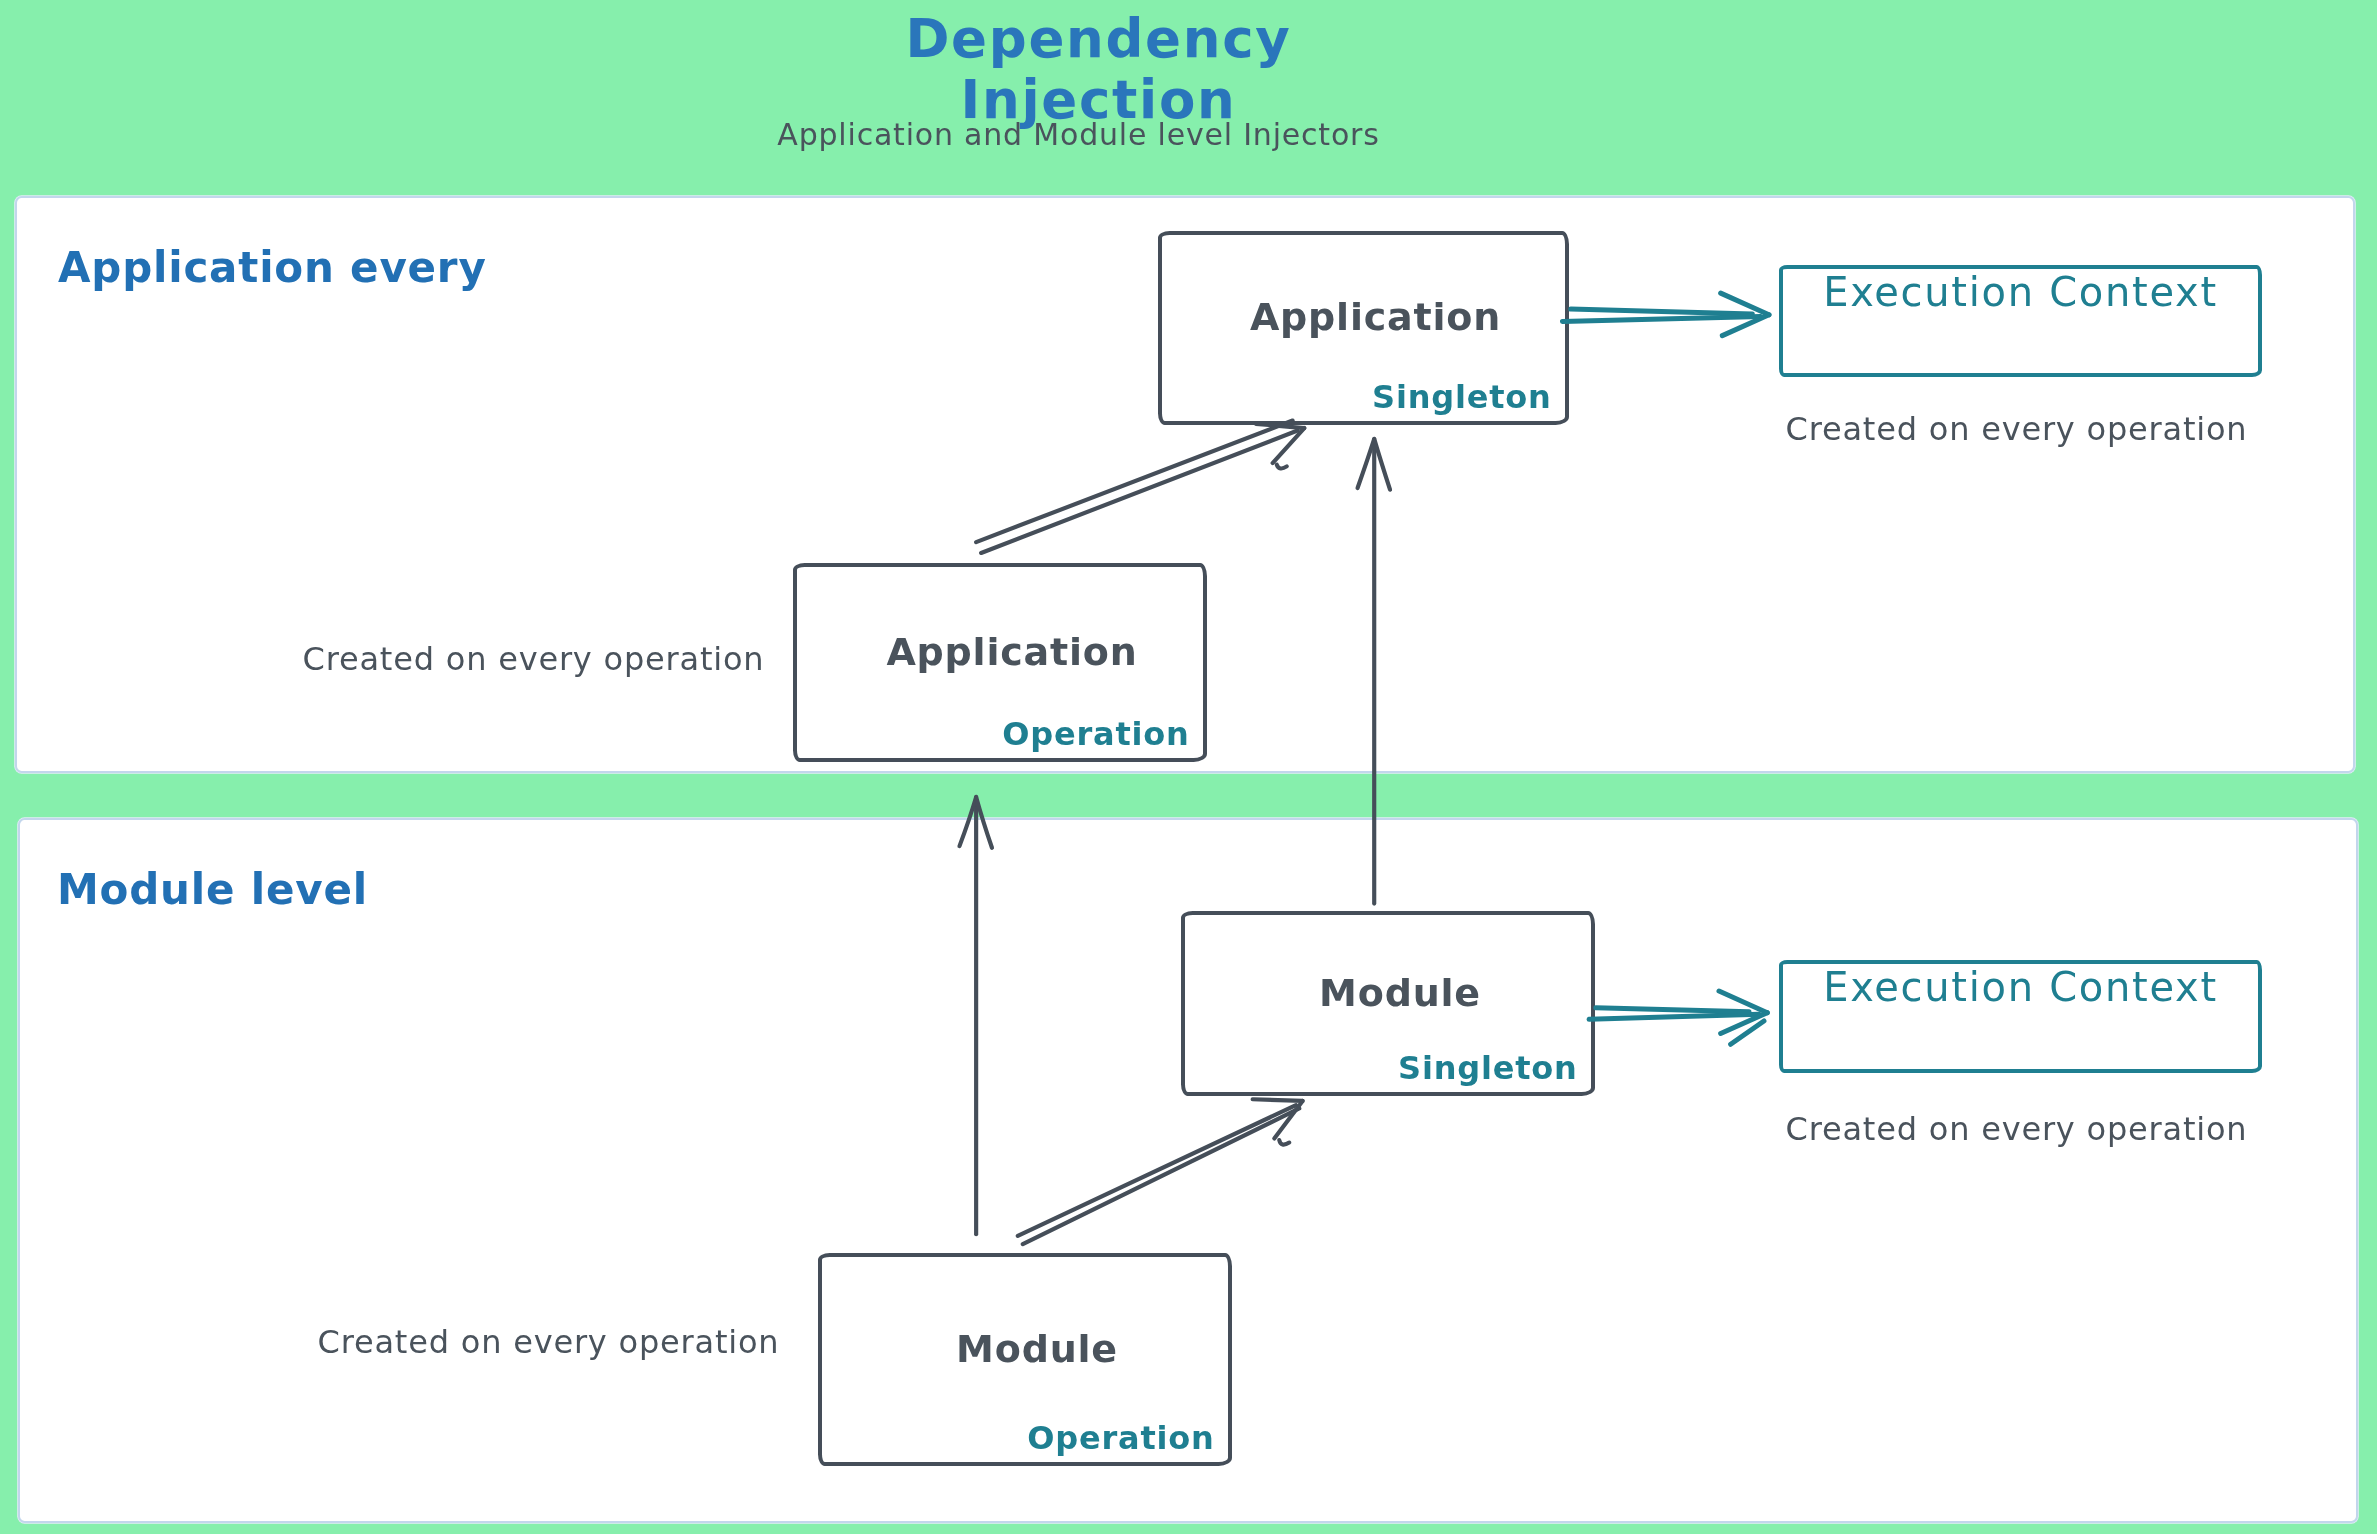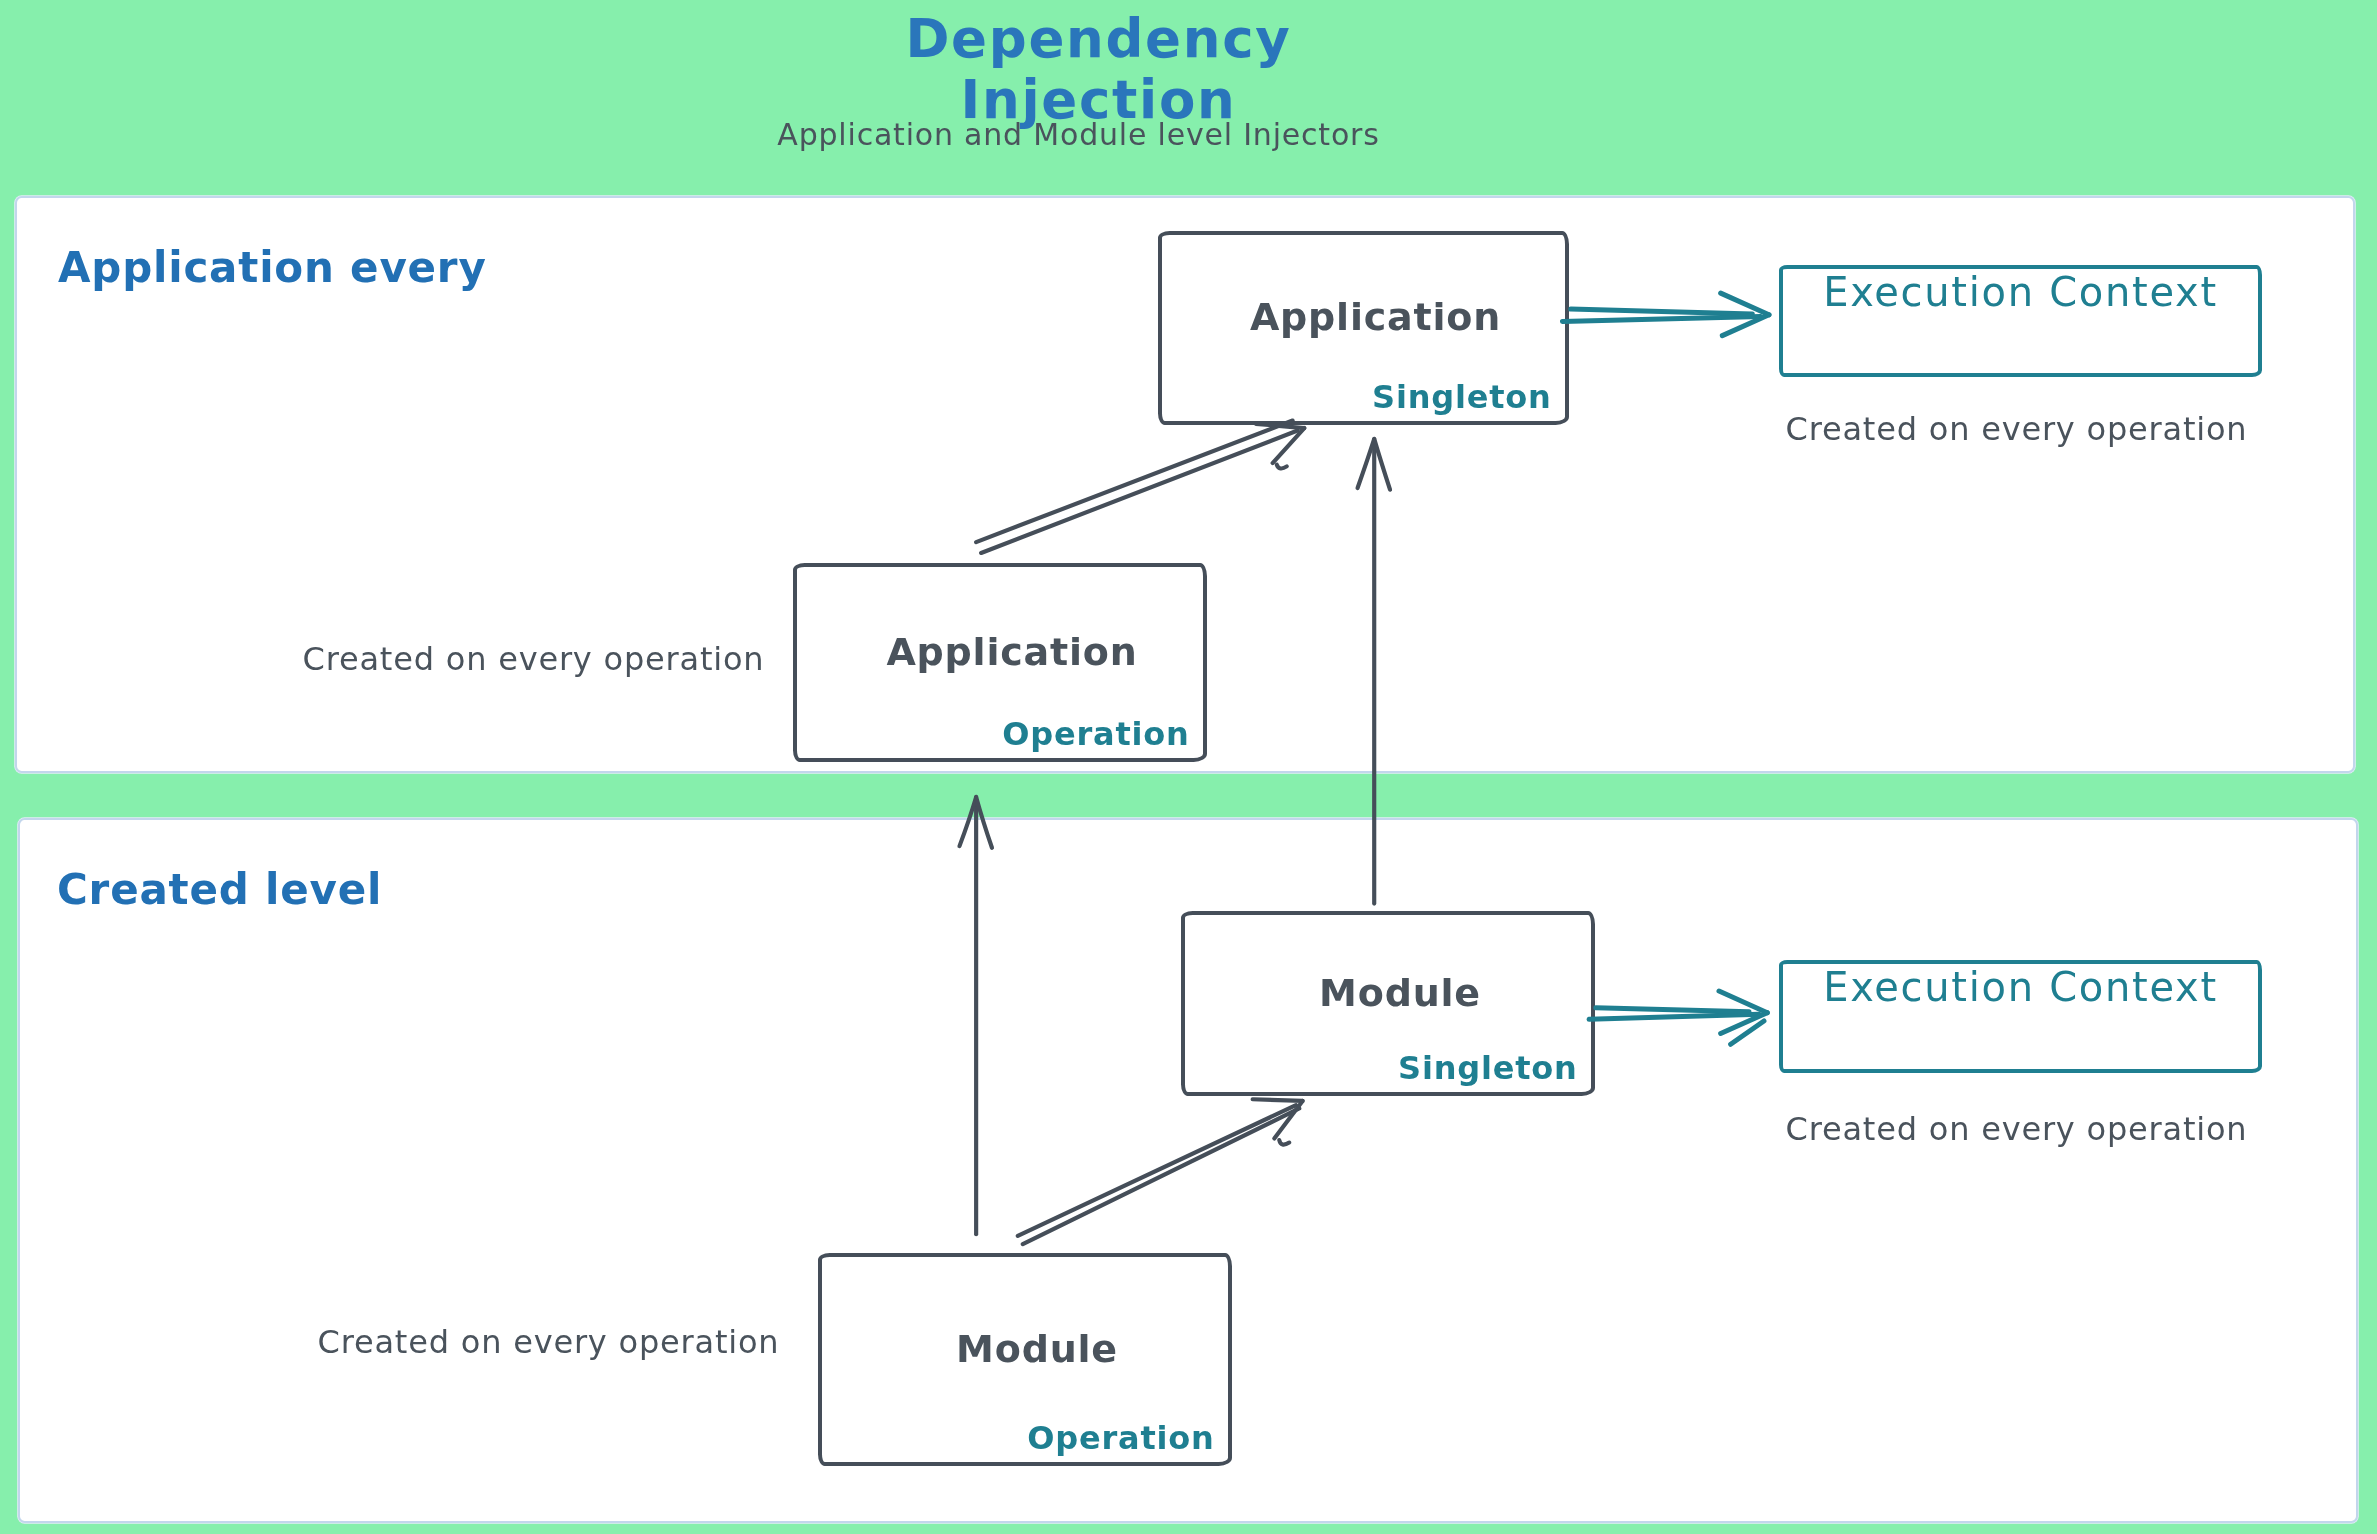--- a/index.html
+++ b/index.html
@@ -79,21 +79,21 @@
 
 <div class="canvas">
 
   <div class="title">Dependency Injection</div>
   <div class="subtitle">Application and Module level Injectors</div>
 
   <div class="level-container container-app"></div>
   <div class="level-label label-app">Application every</div>
 
   <div class="level-container container-module"></div>
-  <div class="level-label label-module">Created level</div>
+  <div class="level-label label-module">Module level</div>
 
   <div class="node-box box-app-singleton">
     <span class="node-title">Application</span>
     <span class="node-tag">Singleton</span>
   </div>
 
   <div class="node-box box-app-operation">
     <span class="node-title">Application</span>
     <span class="node-tag">Operation</span>
   </div>

